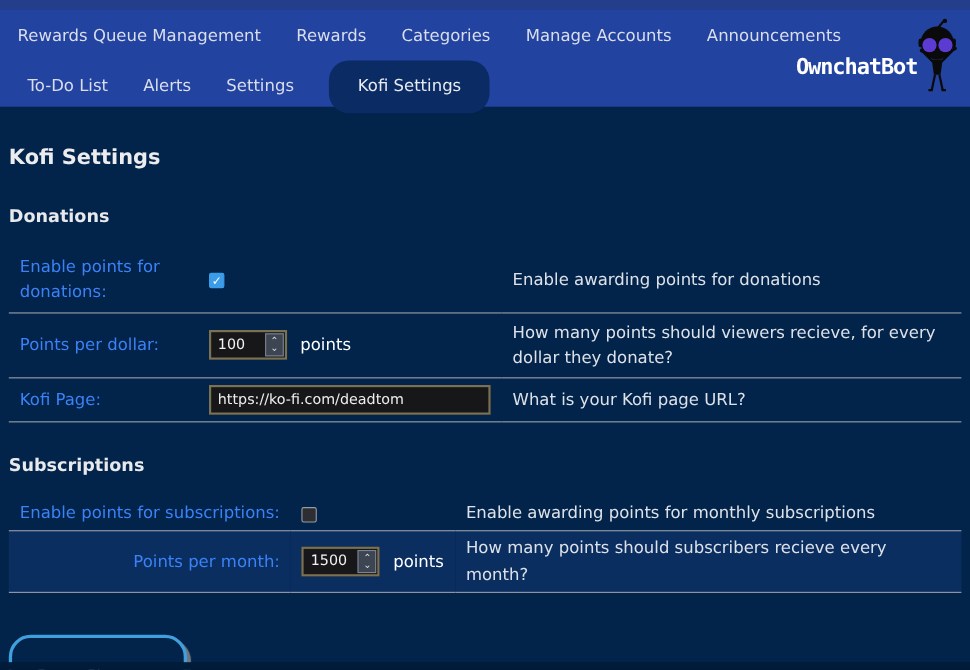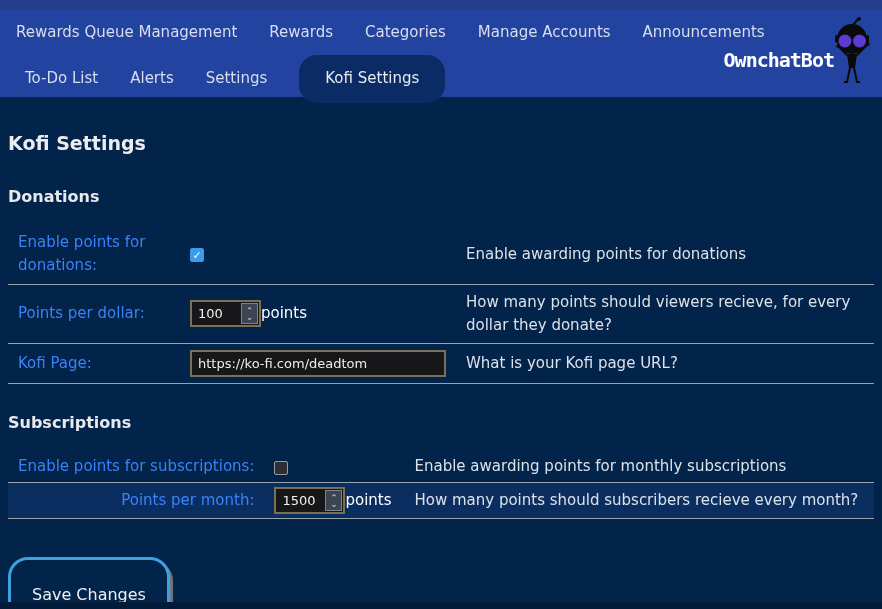--- a/index.html
+++ b/index.html
@@ -44,21 +44,21 @@
   .frow.highlight .fcell{background:#0b2e61;}
   .label-cell{color:#3b82f6;}
   .desc-cell{color:#dde1e8;}
   
   .checkbox{
     width:14px;height:14px;display:inline-flex;align-items:center;justify-content:center;
     background:#2e2d33;border:1px solid #969ba3;border-radius:2px;box-sizing:border-box;
     font-size:11px;font-weight:bold;color:transparent;cursor:pointer;line-height:1;
   }
   .checkbox.checked{background:#3b9de8;border-color:#3b9de8;color:#ffffff;}
-  .control-line{display:flex;align-items:center;gap:0;}
+  .control-line{display:flex;align-items:center;gap:12px;}
   .numfield{
     display:inline-flex;align-items:stretch;background:#17171a;
     border:2px solid #7a7052;height:27px;box-sizing:border-box;
   }
   .numfield input{
     background:transparent;border:none;outline:none;color:#f2f2f2;
     font-size:13px;width:42px;padding:0 0 0 6px;
     font-family:"DejaVu Sans","Liberation Sans",sans-serif;
   }
   .spin{

